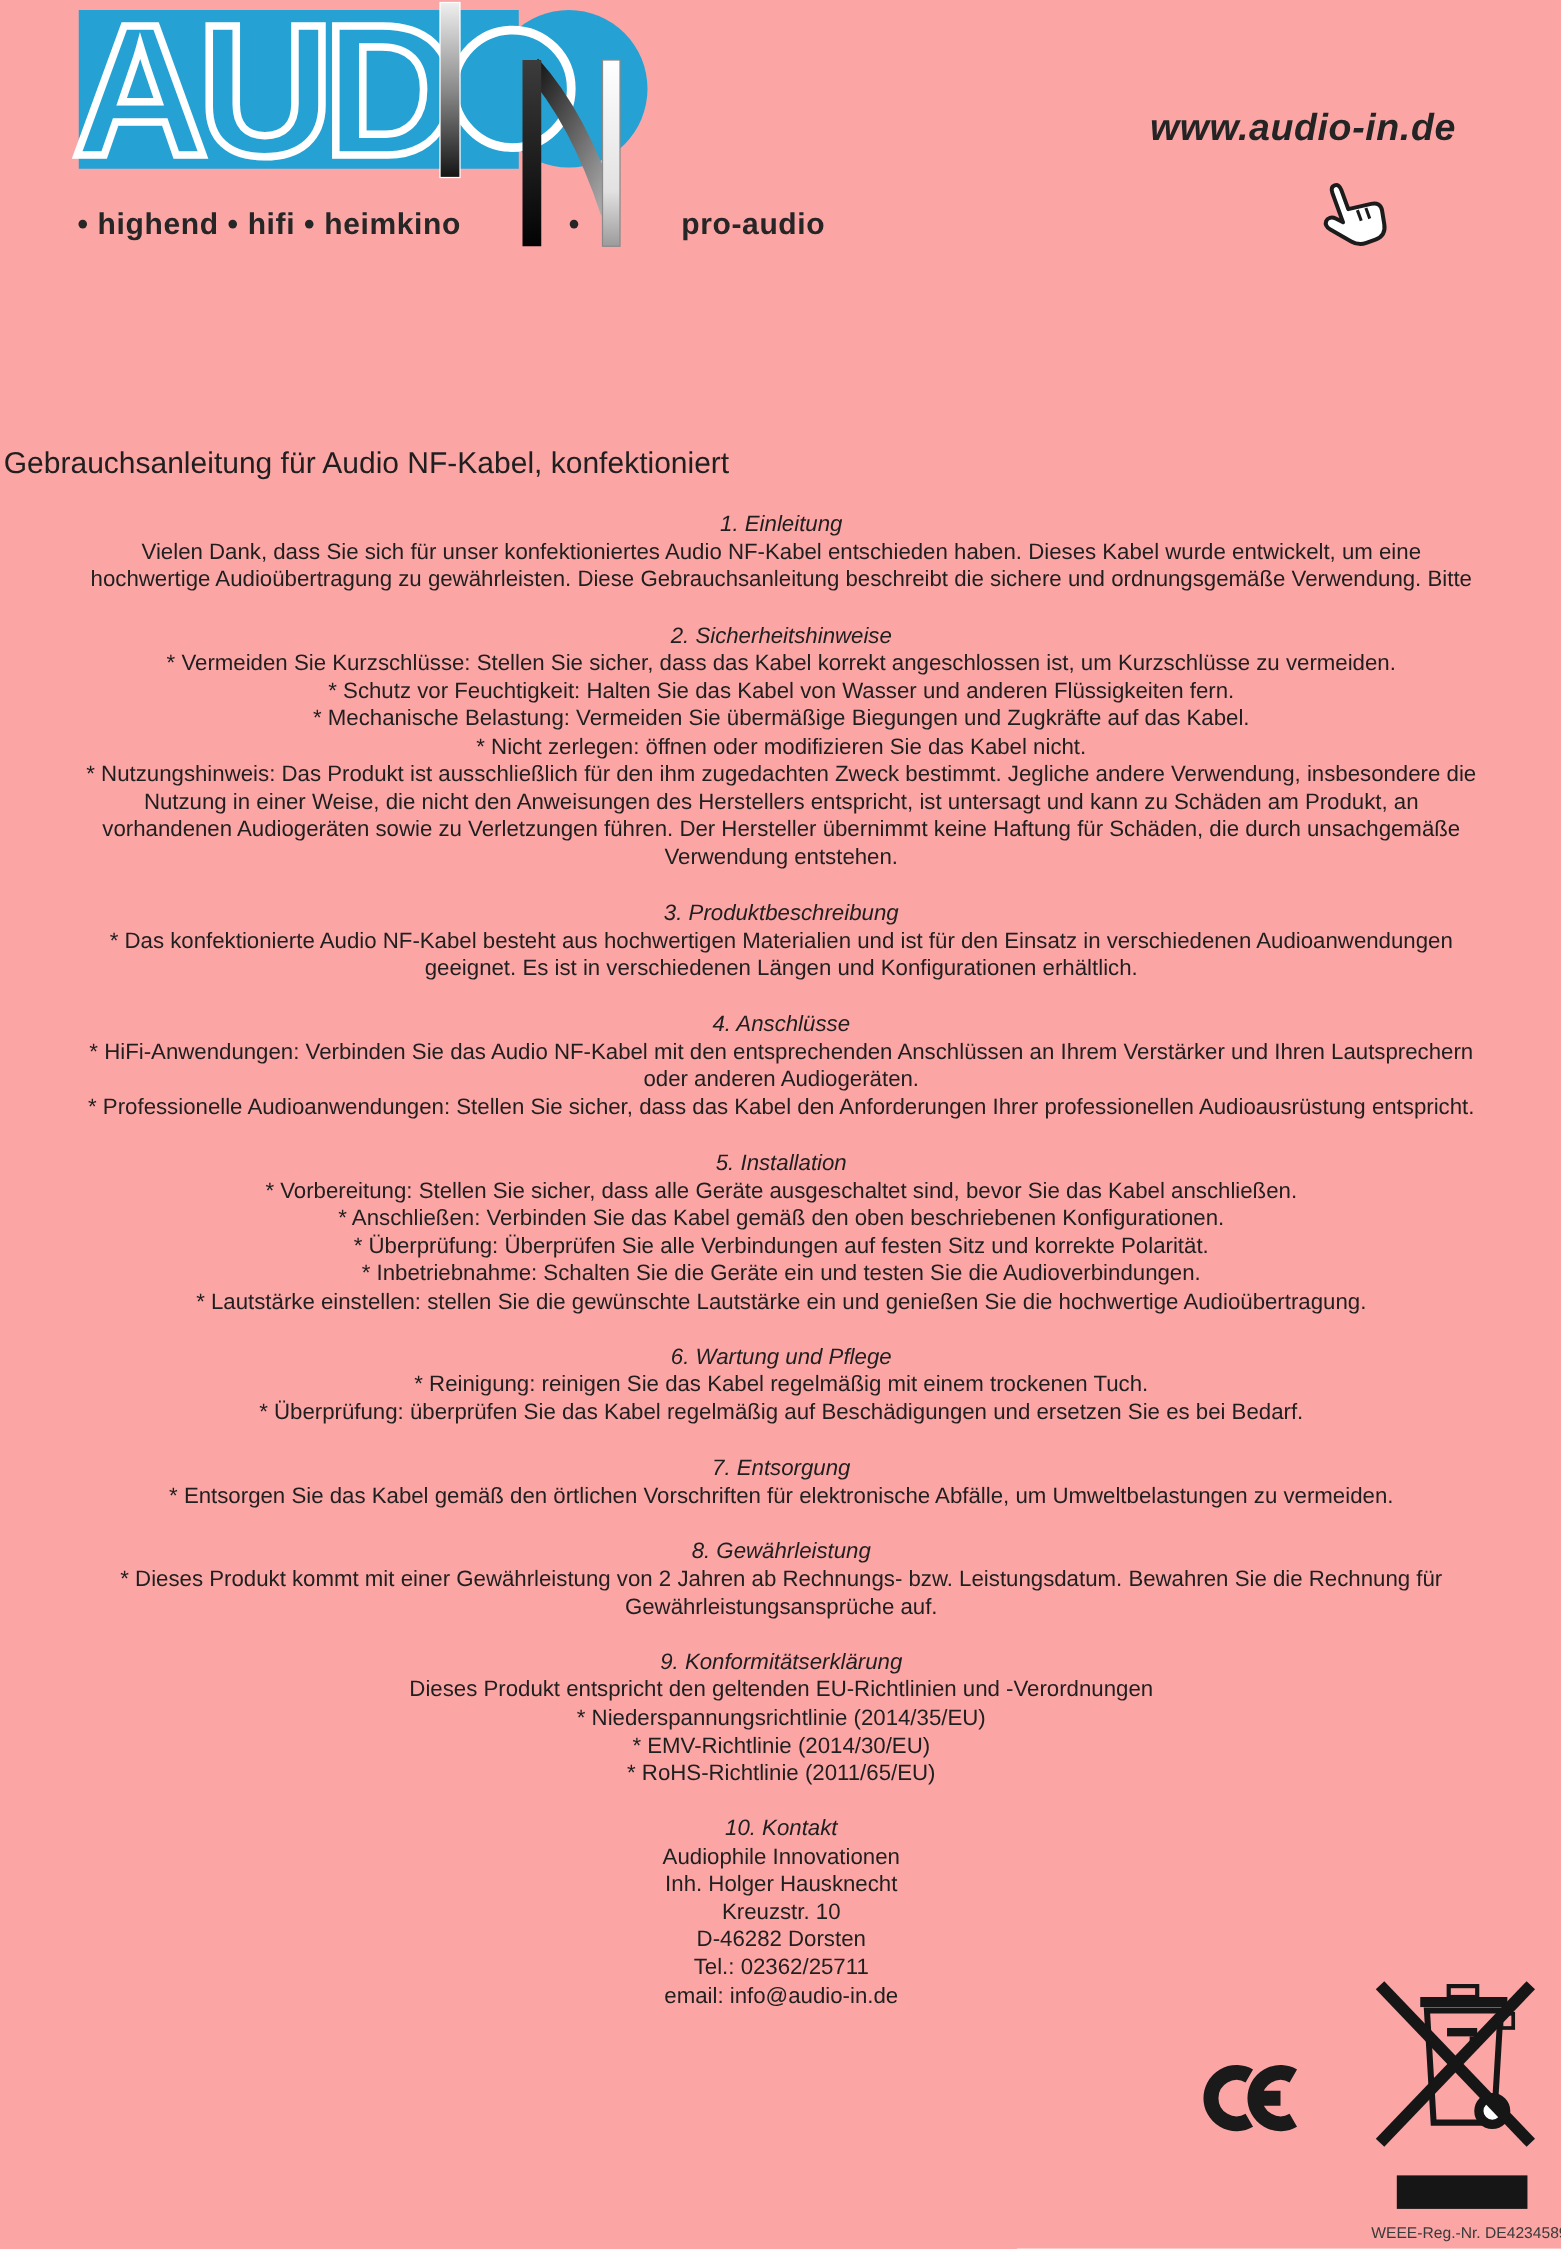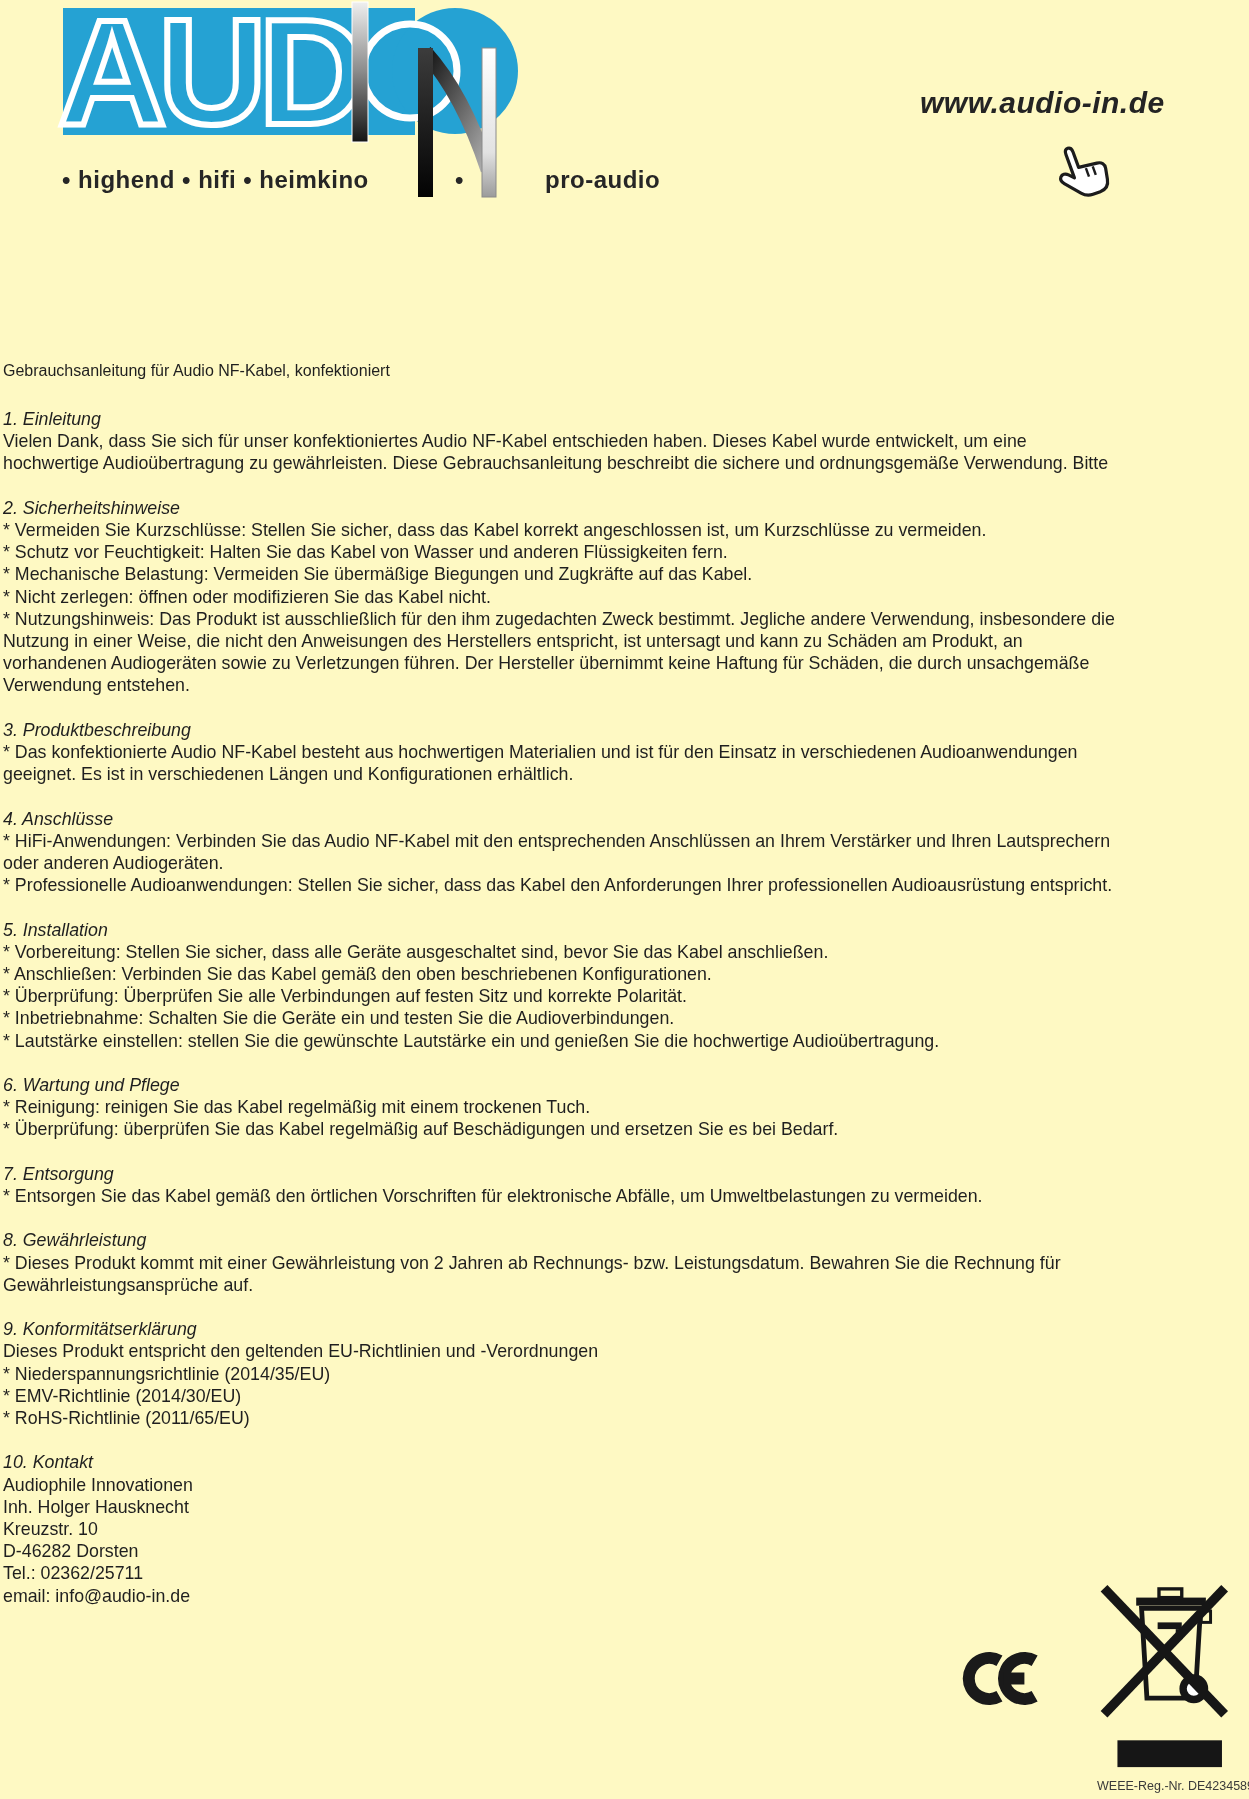--- a/index.html
+++ b/index.html
@@ -1,32 +1,32 @@
 <!DOCTYPE html>
 <html><head>
 <meta charset="utf-8">
 <style>
   html,body{margin:0;padding:0;background:#fff;}
-  .page{position:relative;width:1249px;height:1799px;background:#fef9c3;overflow:hidden;
+  .page{position:relative;width:1249px;height:1799px;background:#fca5a5;overflow:hidden;
         font-family:"Liberation Sans",sans-serif;color:#1f1f1f;}
   
   .logo-svg{position:absolute;left:0;top:0;}
   .tagline-left{position:absolute;left:62px;top:166px;font-size:24px;font-weight:bold;
         letter-spacing:.5px;color:#262626;white-space:pre;}
   .tagline-bullet{position:absolute;left:455px;top:166px;font-size:24px;font-weight:bold;color:#262626;}
   .tagline-right{position:absolute;left:529px;top:166px;font-size:24px;font-weight:bold;
         letter-spacing:.5px;color:#262626;white-space:pre;margin-left:16px;}
   .website-url{position:absolute;left:920px;top:86px;font-size:30px;font-weight:bold;
         font-style:italic;letter-spacing:.5px;color:#242424;white-space:pre;cursor:pointer;}
   .hand-icon{position:absolute;left:1050px;top:138px;}
   
   .doc-text{position:absolute;left:3px;top:358px;width:1244px;
         font-size:17.8px;line-height:22.2px;color:#1f1f1f;}
-  .doc-title{font-size:16px;line-height:26px;margin-bottom:24px;white-space:pre;}
-  .section{margin-bottom:22.2px;}
+  .doc-title{font-size:24px;line-height:26px;margin-bottom:24px;white-space:pre;}
+  .section{margin-bottom:22.2px;text-align:center;}
   .section-heading{font-style:italic;white-space:pre;}
   .text-line{white-space:pre;}
   
   .ce-svg{position:absolute;left:962px;top:1648px;}
   .weee-svg{position:absolute;left:1096px;top:1580px;}
   .weee-reg{position:absolute;left:1097px;top:1779px;font-size:12.5px;color:#3a3a3a;white-space:pre;}
 </style>
 </head>
 <body>
 

